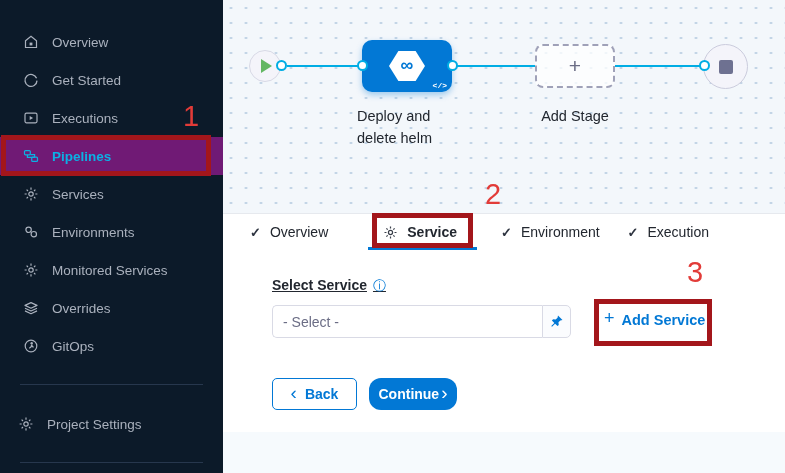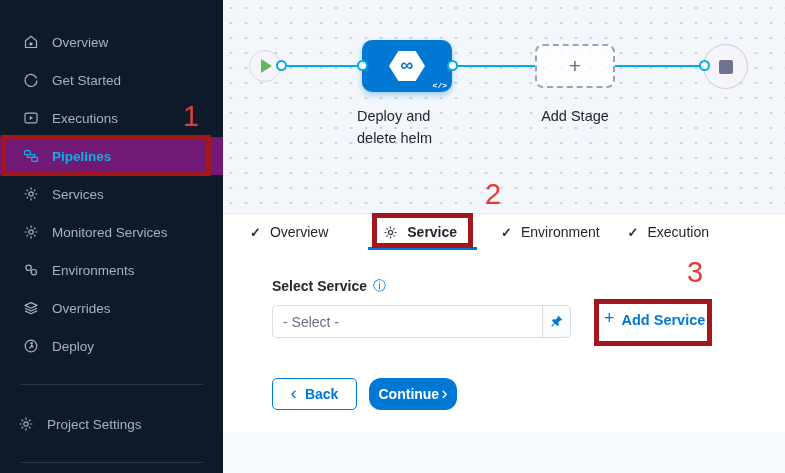--- a/index.html
+++ b/index.html
@@ -88,21 +88,21 @@
   .tab .ticon svg { width: 15px; height: 15px; display: block; color: #3a3f4a; }
   .tab.active { font-weight: 700; }
   .tab-1 { margin-left: 27px; }
   .tab-2 { margin-left: 55px; }
   .tab-3 { margin-left: 44px; }
   .tab-4 { margin-left: 28px; }
   .tab-underline { position: absolute; left: 145px; bottom: 0; width: 109px; height: 3px; background: #0278d5; }
 
   
   .form-panel { position: relative; width: 562px; height: 182px; background: #fff; }
-  .select-label { position: absolute; left: 49px; top: 27px; font-size: 14px; font-weight: 700; color: #22272f; display: flex; align-items: center; gap: 6px; }
+  .select-label { position: absolute; left: 49px; top: 27px; font-size: 14px; font-weight: 700; color: #22272f; display: flex; align-items: flex-start; gap: 6px; text-decoration: underline; }
   .info-ic { color: #0278d5; font-size: 13px; font-weight: 400; }
   .input-group { position: absolute; left: 49px; top: 55px; display: flex; }
   .select-input {
     width: 270px; height: 33px; border: 1px solid #d9dae5; border-right: none;
     border-radius: 5px 0 0 5px; padding: 0 10px; font-size: 14px; color: #3c3e4c;
     font-family: "Liberation Sans", sans-serif; outline: none; background: #fff;
   }
   .select-input::placeholder { color: #6b6d85; opacity: 1; }
   .pin-btn {
     width: 29px; height: 33px; border: 1px solid #d9dae5; border-radius: 0 5px 5px 0;
@@ -194,35 +194,35 @@
             <circle cx="8" cy="8" r="2.2"></circle>
             <path d="M8 1.6v2.1M8 12.3v2.1M1.6 8h2.1M12.3 8h2.1M3.6 3.6 5 5M11 11l1.4 1.4M12.4 3.6 11 5M5 11l-1.4 1.4"></path>
           </svg>
       </span>
       <span>Services</span>
     </div>
 
     <div class="nav-item">
       <span class="icon">
         <svg viewBox="0 0 16 16" fill="none" stroke="currentColor" stroke-width="1.2">
+            <circle cx="5.6" cy="5.8" r="2.7"></circle>
+            <circle cx="10.8" cy="10.2" r="2.7"></circle>
+          </svg>
+      </span>
+      <span>Environments</span>
+    </div>
+
+    <div class="nav-item">
+      <span class="icon">
+        <svg viewBox="0 0 16 16" fill="none" stroke="currentColor" stroke-width="1.2">
             <circle cx="8" cy="8" r="2.2"></circle>
             <path d="M8 1.6v2.1M8 12.3v2.1M1.6 8h2.1M12.3 8h2.1M3.6 3.6 5 5M11 11l1.4 1.4M12.4 3.6 11 5M5 11l-1.4 1.4"></path>
           </svg>
       </span>
       <span>Monitored Services</span>
-    </div>
-
-    <div class="nav-item">
-      <span class="icon">
-        <svg viewBox="0 0 16 16" fill="none" stroke="currentColor" stroke-width="1.2">
-            <circle cx="5.6" cy="5.8" r="2.7"></circle>
-            <circle cx="10.8" cy="10.2" r="2.7"></circle>
-          </svg>
-      </span>
-      <span>Environments</span>
     </div>
 
     <div class="nav-item">
       <span class="icon">
         <svg viewBox="0 0 16 16" fill="none" stroke="currentColor" stroke-width="1.2" stroke-linejoin="round">
             <path d="M8 2.6 14 5.4 8 8.2 2 5.4z"></path>
             <path d="M2 8.2l6 2.8 6-2.8"></path>
             <path d="M2 10.9l6 2.8 6-2.8"></path>
           </svg>
       </span>
@@ -230,21 +230,21 @@
     </div>
 
     <div class="nav-item">
       <span class="icon">
         <svg viewBox="0 0 16 16" fill="none" stroke="currentColor" stroke-width="1.2">
             <circle cx="8" cy="8" r="5.8"></circle>
             <circle cx="8.7" cy="5.3" r="1.2" fill="currentColor" stroke="none"></circle>
             <path d="M8.7 6.6c0 2-.7 3-2.5 3.7M8.7 6.6c0 1.4.5 2.2 1.9 2.7"></path>
           </svg>
       </span>
-      <span>Deploy</span>
+      <span>GitOps</span>
     </div>
 
     <div class="side-divider"></div>
 
     <div class="nav-item nav-footer-item">
       <span class="icon">
         <svg viewBox="0 0 16 16" fill="none" stroke="currentColor" stroke-width="1.2">
             <circle cx="8" cy="8" r="2.2"></circle>
             <path d="M8 1.6v2.1M8 12.3v2.1M1.6 8h2.1M12.3 8h2.1M3.6 3.6 5 5M11 11l1.4 1.4M12.4 3.6 11 5M5 11l-1.4 1.4"></path>
           </svg>

